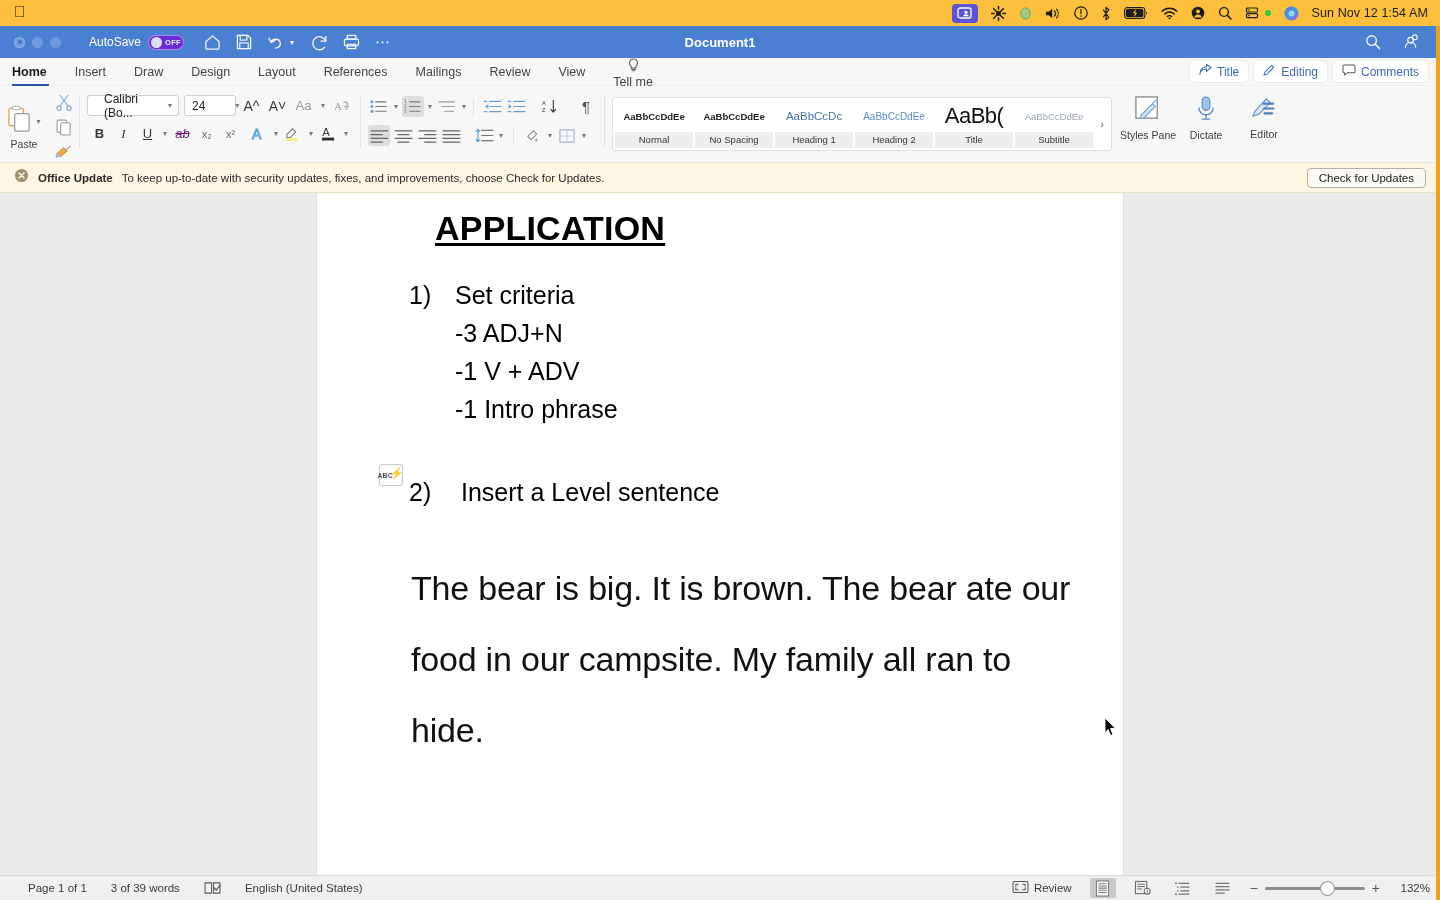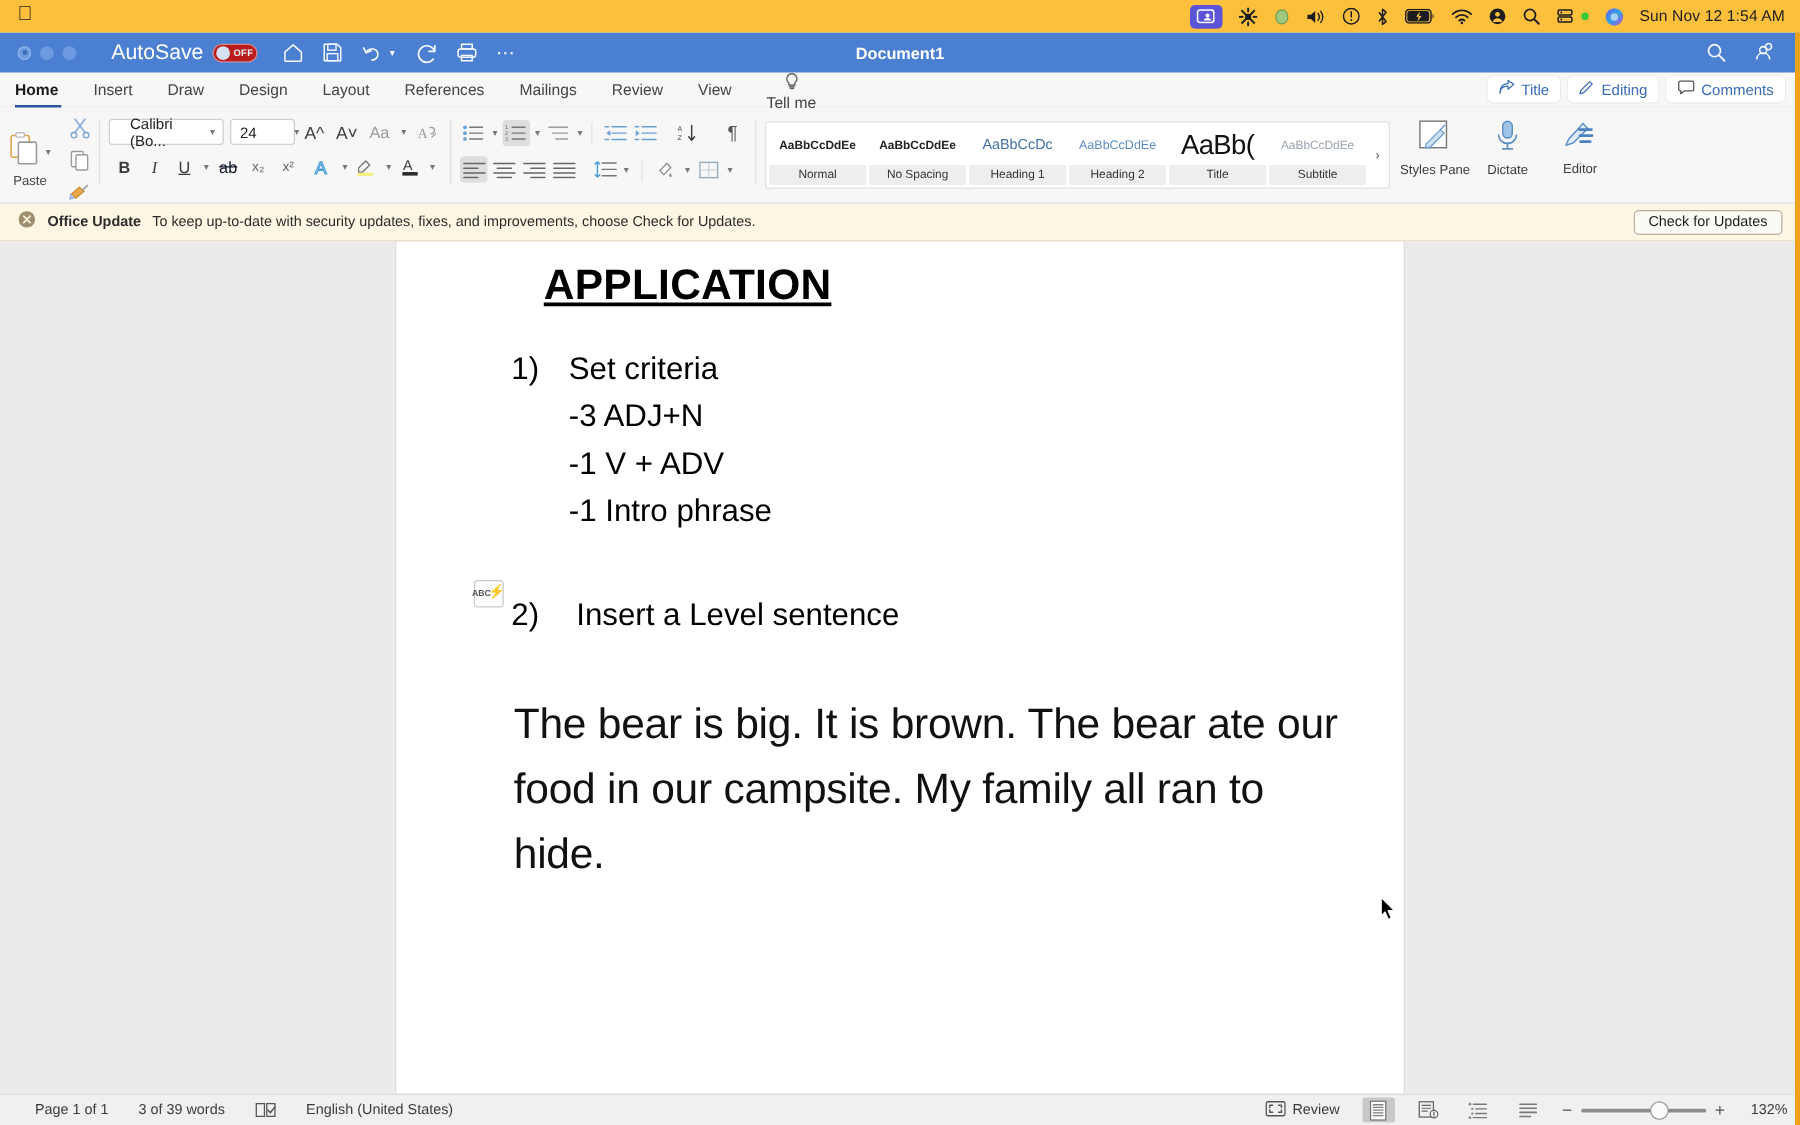--- a/index.html
+++ b/index.html
@@ -30,23 +30,23 @@
   
   .titlebar {
     position:absolute; top:26px; left:0; width:1440px; height:32px;
     background:#4b7fd1; display:flex; align-items:center; padding:0 10px; z-index:35;
   }
   .lights { display:flex; gap:7px; align-items:center; margin-left:4px; }
   .light { width:11px; height:11px; border-radius:50%; background:#6e9be0; }
   .light.first { background:#6e9be0; box-shadow:inset 0 0 0 1px rgba(255,255,255,.25); }
   .light.first::after{ content:""; display:block; width:4px;height:4px;border-radius:50%;background:#3f6fbd; margin:3.5px auto; }
   .autosave-wrap { display:flex; align-items:center; gap:7px; margin-left:28px; }
-  .autosave-label { color:#fff; font-size:17px; }
+  .autosave-label { color:#fff; font-size:12px; }
   .toggle {
-    width:36px; height:15px; border-radius:8px; background:#b91c1c;
+    width:36px; height:15px; border-radius:8px; background:#6d28d9;
     border:1px solid rgba(255,255,255,.45); display:flex; align-items:center; position:relative;
   }
   .toggle .knob { width:11px;height:11px;border-radius:50%;background:#d6e2f3; margin-left:2px; }
   .toggle .off { font-size:7.5px; color:#e8f0fa; margin-left:3px; letter-spacing:.3px; font-weight:bold;}
   .tb-icons { display:flex; align-items:center; gap:15px; margin-left:20px; }
   .tb-ico { color:#ffffff; opacity:.95; display:flex; align-items:center; }
   .doc-title {
     position:absolute; left:0; right:0; text-align:center; color:#fff;
     font-size:13px; font-weight:bold; pointer-events:none;
   }
@@ -179,21 +179,21 @@
   .item2-row { display:flex; align-items:center; margin-top:50px; position:relative; }
   .abc-tag {
     width:24px; height:22px; border:1px solid #c9c9c9; border-radius:3px; background:#fdfdfd;
     display:flex; align-items:center; justify-content:center; position:absolute; left:-30px; top:-14px;
     font-size:7px; color:#555; font-weight:bold;
   }
   .bolt { color:#f08b1d; font-size:11px; margin-left:-2px; margin-top:-3px; }
   .item2-num { font-size:25px; width:52px; }
   .item2-txt { font-size:25px; }
   .doc-body {
-    margin-top:46px; font-size:34px; line-height:52px; color:#111;
+    margin-top:46px; font-size:34px; line-height:71px; color:#111;
     letter-spacing:-.2px; padding-left:2px;
   }
   .cursor-arrow { position:absolute; left:1104px; top:524px; z-index:22; }
 
   
   .webcam {
     position:absolute; left:31px; top:701px; width:245px; height:144px;
     background:#b5a98c; z-index:24; overflow:hidden; box-shadow:0 0 0 1px #b9b9b9;
   }
   .wc-bg { position:absolute; inset:0; background:linear-gradient(160deg,#bfb49a 0%,#a89c80 60%,#968a70 100%); }
@@ -506,21 +506,21 @@
               <path d="M10 4.5c2.6-1 4.4.4 4.4 2.2S12.6 9.4 11 9.6" fill="none" stroke="#9b9b9b" stroke-width="1.1"></path>
               <path d="M12 12.6l3.6-3.6" stroke="#9b9b9b" stroke-width="1.1"></path>
             </svg>
         </span>
       </div>
       <div class="font-row2">
         <span class="ficon" style="font-weight:bold;">B</span>
         <span class="ficon" style="font-style:italic;font-family:'Liberation Serif',serif;">I</span>
         <span class="ficon" style="text-decoration:underline;">U</span>
         <span class="caret">▾</span>
-        <span class="ficon" style="text-decoration:line-through;color:#0f172a;">ab</span>
+        <span class="ficon" style="text-decoration:line-through;color:#701a75;font-style:italic;">ab</span>
         <span class="ficon" style="font-size:11px;color:#666;">x₂</span>
         <span class="ficon" style="font-size:11px;color:#666;">x²</span>
         <span class="ficon" style="color:#4b9fd8;margin-left:4px;">
           <svg width="17" height="16" viewBox="0 0 18 17">
               <text x="2" y="14" font-size="15" fill="none" stroke="#4b9fd8" stroke-width="1" font-family="Liberation Sans, sans-serif">A</text>
             </svg>
         </span>
         <span class="caret">▾</span>
         <span class="ficon">
           <svg width="19" height="17" viewBox="0 0 20 18">

